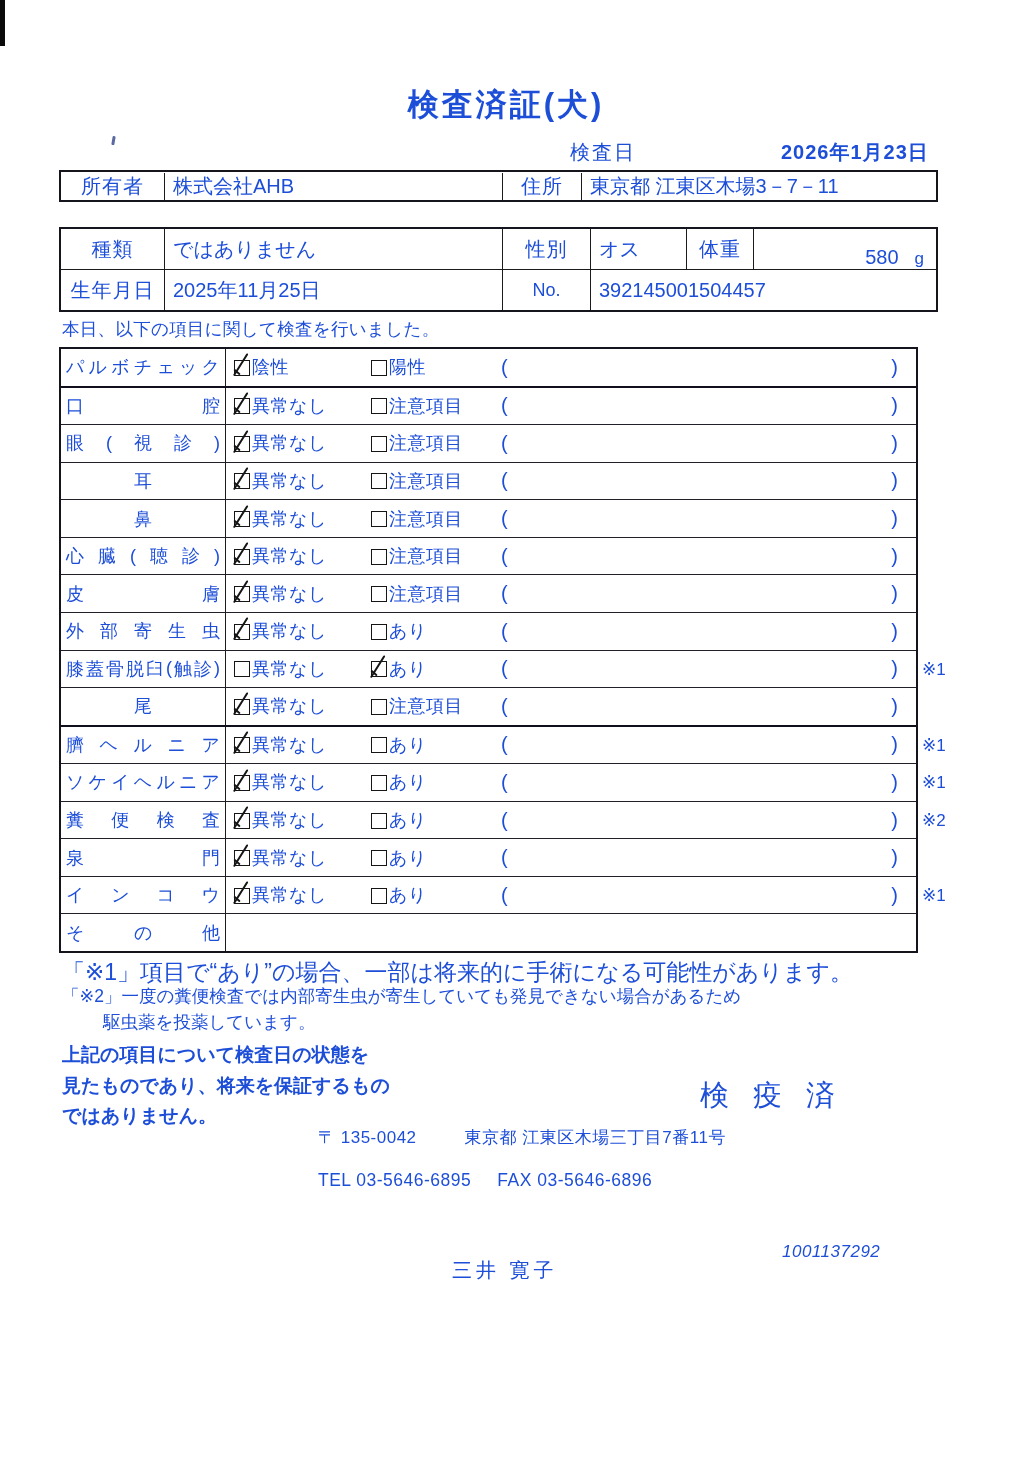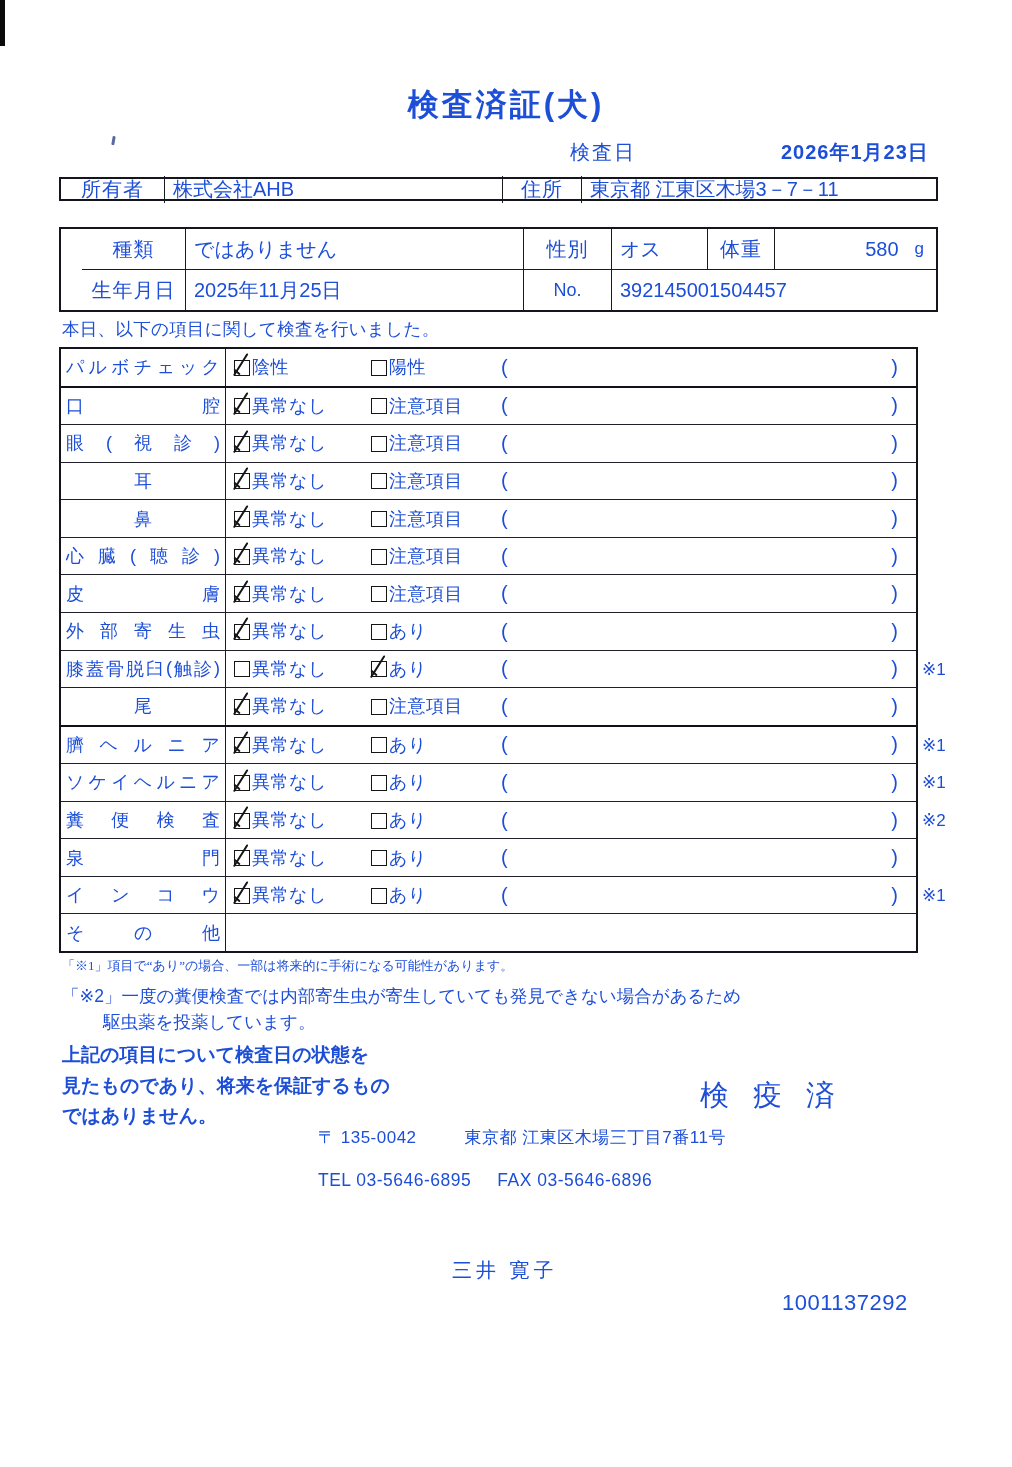--- a/index.html
+++ b/index.html
@@ -11,35 +11,35 @@
   .abs{position:absolute;}
   
   .edge-strip{left:0;top:0;width:5px;height:46px;background:#0a0a0a;}
   .tick-mark{left:112px;top:136px;width:2.5px;height:9px;background:#5a6aa0;transform:rotate(10deg);border-radius:1px;}
   
   .title{left:0;top:84px;width:100%;text-align:center;font-size:31px;font-weight:bold;letter-spacing:3px;}
   
   .date-label{left:570px;top:139px;font-size:20px;letter-spacing:2px;}
   .date-value{left:781px;top:139px;font-size:20px;letter-spacing:1px;font-weight:bold;}
   
-  .htable{left:59px;top:177px;width:879px;height:24px;border:2.2px solid #15151d;box-sizing:border-box;display:flex;align-items:center;}
-  .htable2{left:59px;top:227px;width:879px;height:85px;border:2.2px solid #15151d;box-sizing:border-box;display:flex;flex-direction:column;padding-left:21px;}
+  .htable{left:59px;top:170px;width:879px;height:32px;border:2.2px solid #15151d;box-sizing:border-box;display:flex;align-items:center;}
+  .htable2{left:59px;top:227px;width:879px;height:85px;border:2.2px solid #15151d;box-sizing:border-box;display:flex;flex-direction:column;}
   .hrow{display:flex;flex:1;}
   .hrow + .hrow{border-top:1.6px solid #1b1b1b;}
   .hcell{display:flex;align-items:center;box-sizing:border-box;font-size:20px;padding:0 8px;}
   .hcell.rb{border-right:1.6px solid #1b1b1b;}
   .hcell.lab{justify-content:center;padding:0 2px;letter-spacing:1px;}
   .w-label{width:104px;}
   .w-value{width:338px;}
   .w-alabel{width:79px;}
   .w-sexlab{width:88px;}
   .w-sexval{width:96px;}
   .w-wlab{width:67px;}
   .flex1{flex:1;}
-  .weight-cell{display:flex;justify-content:flex-end;align-items:center;gap:16px;padding-right:12px;}
+  .weight-cell{display:flex;justify-content:flex-end;align-items:flex-end;gap:16px;padding-right:12px;}
   .weight-unit{font-size:17px;}
   .no-label-cell{justify-content:center;font-size:18px;}
   
   .intro{left:62px;top:317px;font-size:17.5px;letter-spacing:0.3px;}
   
   .etable{left:59px;top:347px;width:859px;height:606px;border:2.2px solid #14141c;box-sizing:border-box;display:flex;flex-direction:column;}
   .trow{flex:1;display:flex;align-items:stretch;position:relative;}
   .trow + .trow{border-top:1.5px solid #20202a;}
   .trow.sep{border-top:2.6px solid #10101c;}
   .tlabel{width:165px;box-sizing:border-box;border-right:1.6px solid #1b1b1b;padding:0 5px;font-size:18px;}
@@ -49,33 +49,33 @@
   .opt1{width:145px;padding-left:8px;}
   .opt2{width:128px;}
   .optlabel{font-size:18px;margin-left:2px;letter-spacing:0.5px;}
   .cb{position:relative;width:14px;height:14px;border:1.8px solid #151515;flex:none;margin-top:1px;}
   .cb.checked::before{content:"";position:absolute;left:-2px;bottom:2px;width:8px;height:2.2px;background:#151515;transform:rotate(40deg);border-radius:2px;}
   .cb.checked::after{content:"";position:absolute;left:0;bottom:-2px;width:26px;height:2.4px;background:#151515;transform-origin:0 100%;transform:rotate(-58deg);border-radius:2px;}
   .paren{flex:1;display:flex;justify-content:space-between;align-items:center;padding:0 18px 0 2px;font-size:20px;}
   .rownote{position:absolute;left:861px;top:50%;transform:translateY(-50%);font-size:17px;width:52px;white-space:nowrap;}
   .empty-cell{flex:1;}
   
-  .noteline1{left:62px;top:957px;font-size:13px;font-family:Liberation Serif, serif;}
+  .noteline1{left:62px;top:957px;font-size:23px;}
   .noteline2{left:62px;top:984px;font-size:17.5px;}
   .noteline2b{left:103px;top:1010px;font-size:17.5px;}
   
   .disclaimer{left:62px;top:1040px;font-size:19px;font-weight:bold;line-height:30.5px;}
   
   .stamp{left:700px;top:1076px;font-size:29px;letter-spacing:8px;white-space:nowrap;}
   
   .postal-row{left:318px;top:1126px;display:flex;gap:48px;font-size:17px;letter-spacing:0.5px;align-items:flex-end;}
   .tel-row{left:318px;top:1170px;display:flex;gap:26px;font-size:17.5px;letter-spacing:0.5px;}
   .clinic-name{left:318px;top:1221px;font-size:24px;letter-spacing:2px;}
   .vet-name{left:452px;top:1257px;font-size:20px;letter-spacing:4px;}
-  .doc-number{left:782px;top:1290px;font-size:22px;letter-spacing:0.5px;}
+  .doc-number{left:782px;top:1242px;font-size:17px;letter-spacing:0.5px;font-style:italic;}
 </style>
 </head>
 <body>
 
 <div class="page">
 
   <div class="abs edge-strip"></div>
   <div class="abs tick-mark"></div>
 
   <div class="abs title">検査済証(犬)</div>

